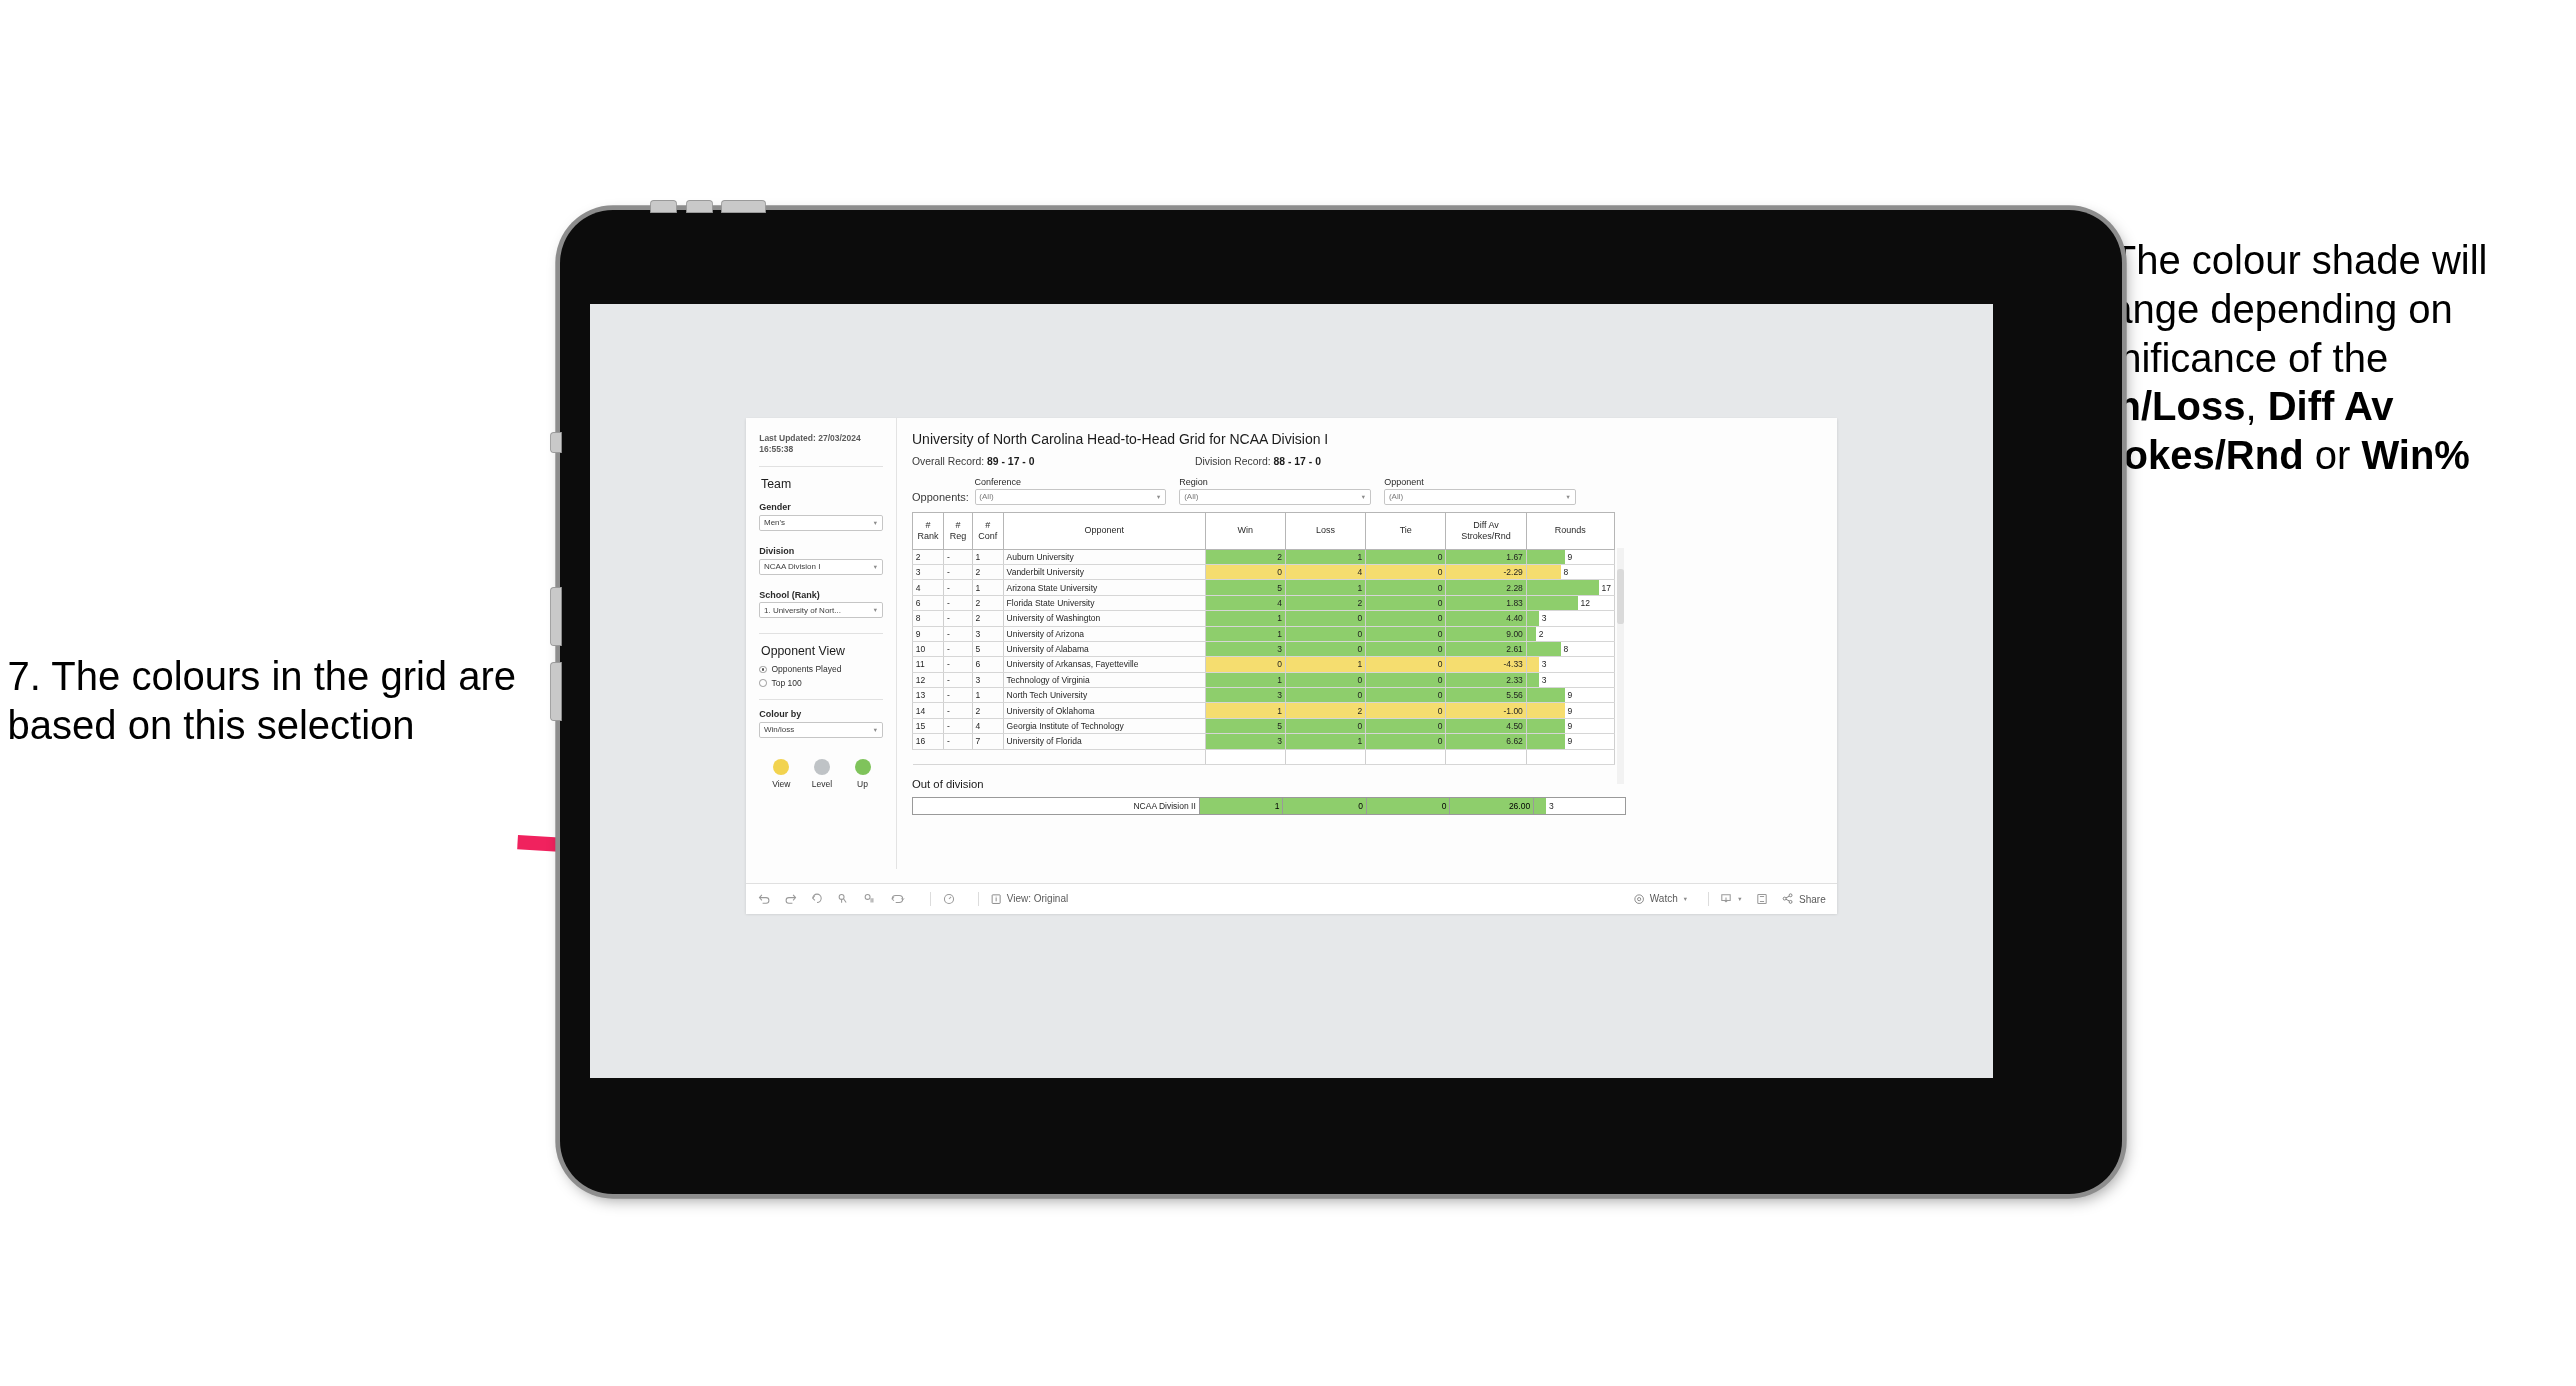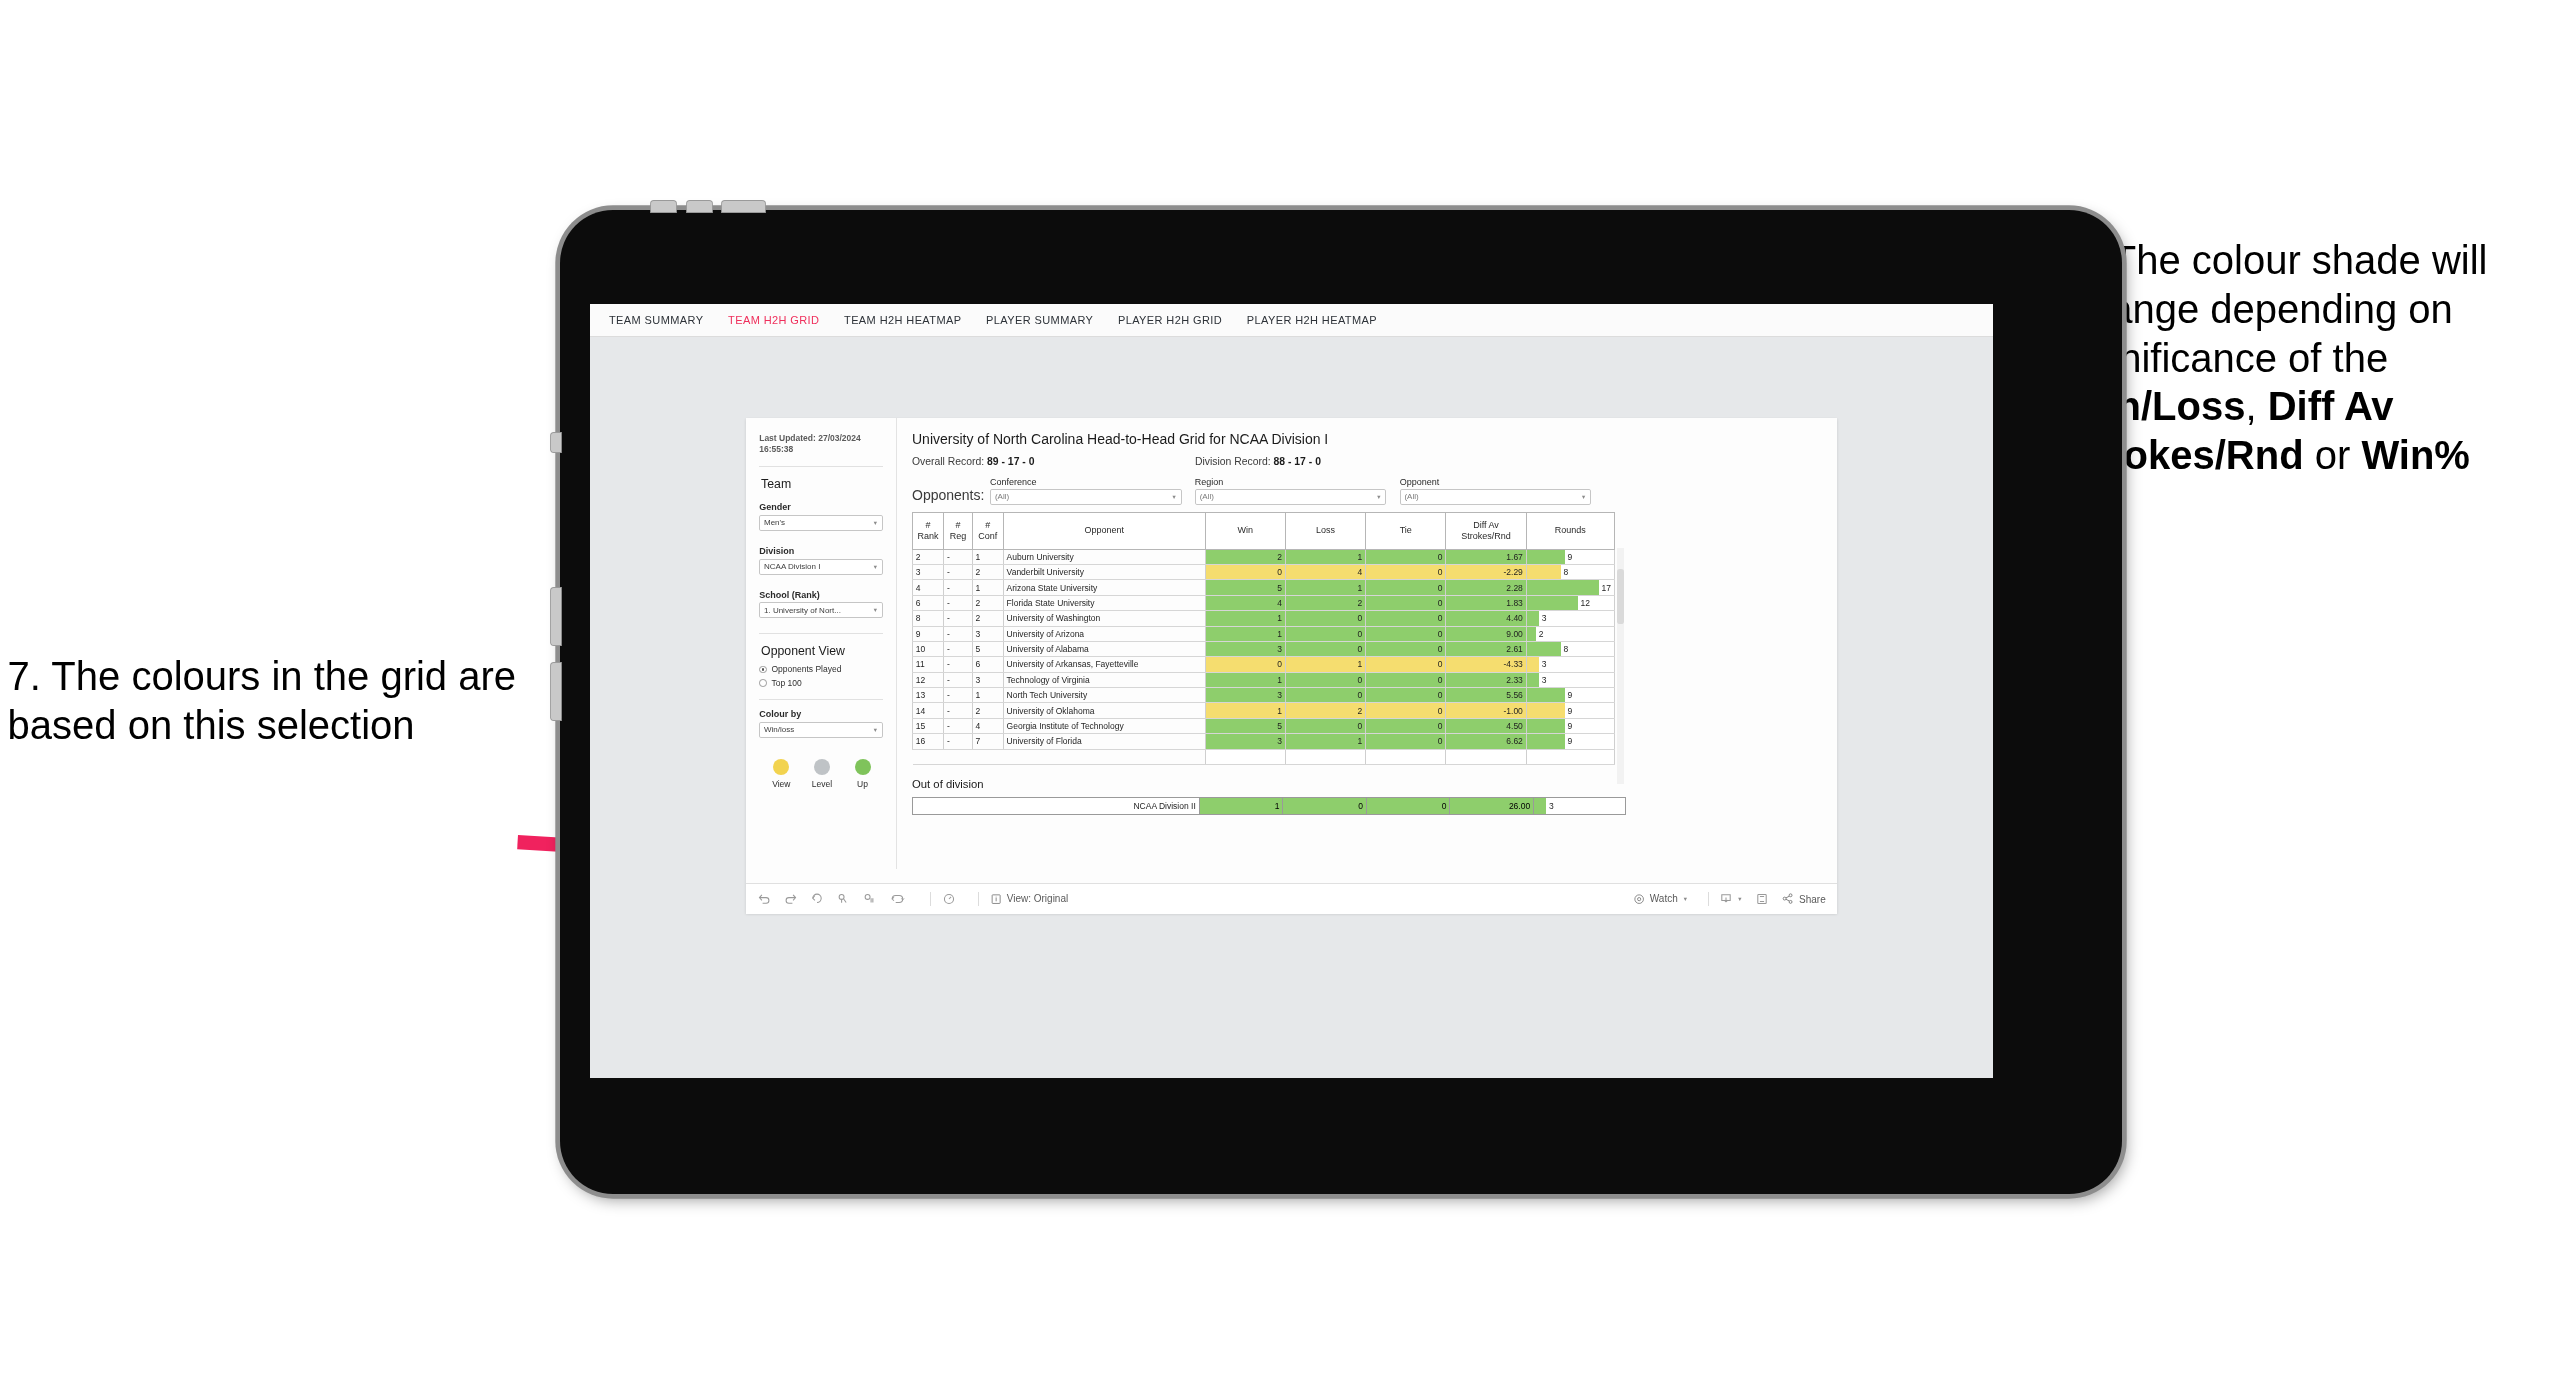--- a/index.html
+++ b/index.html
@@ -83,21 +83,21 @@
   .lg{width:42px;text-align:center;}
   .lg .dot{width:16px;height:16px;border-radius:50%;margin:0 auto 3.8px auto;}
   .lg .lbl{font-size:8.5px;color:#2b2b2b;}
 
   
   .rpanel{flex:1;padding:13.2px 15px 0 15px;box-sizing:border-box;position:relative;}
   .viz-title{font-size:14px;color:#1b1b1b;margin-bottom:8.5px;}
   .rec-row{display:flex;font-size:10.4px;color:#3a3a3a;margin-bottom:10.4px;}
   .rec-row .r1{width:283px;} .rec-row b{color:#1b1b1b;}
   .filters{display:flex;align-items:flex-end;margin-bottom:6.6px;}
-  .flab{font-size:14px;color:#3a3a3a;margin-right:5.7px;padding-bottom:1.9px;}
+  .flab{font-size:11px;color:#3a3a3a;margin-right:5.7px;padding-bottom:1.9px;}
   .fgrp{margin-right:13.2px;}
   .fgrp .fhead{font-size:9px;color:#2a2a2a;margin-bottom:1.9px;}
   .fsel{width:182px;height:14px;border:0.9px solid #c6c6c6;background:#fff;border-radius:1.9px;
      display:flex;align-items:center;justify-content:space-between;padding:0 3.8px;
      font-size:8px;color:#7a7a7a;cursor:pointer;}
 
   
   .tblwrap{position:relative;width:703px;}
   table.grid{border-collapse:collapse;width:703px;table-layout:fixed;font-size:8.5px;color:#1f1f1f;}
   table.grid th{border:0.9px solid #b6b6b6;background:#fff;font-weight:normal;
@@ -159,28 +159,20 @@
   <div class="vol-btn vol1"></div>
   <div class="vol-btn vol2"></div>
   <div class="vol-btn vol3"></div>
   <div class="side-btn sb1"></div>
   <div class="side-btn sb2"></div>
   <div class="side-btn sb3"></div>
 
   <div id="screen">
 
 
-    <div class="subnav">
-      <div class="snav">TEAM SUMMARY</div>
-      <div class="snav active">TEAM H2H GRID</div>
-      <div class="snav">TEAM H2H HEATMAP</div>
-      <div class="snav">PLAYER SUMMARY</div>
-      <div class="snav">PLAYER H2H GRID</div>
-      <div class="snav">PLAYER H2H HEATMAP</div>
-    </div>
 
     <div class="canvas">
       <div class="workbook">
         <div class="wb-body">
 
           <div class="lpanel">
             <div class="lastupd">Last Updated: 27/03/2024 16:55:38</div>
             <div class="hr"></div>
             <div class="grp-title">Team</div>
 

